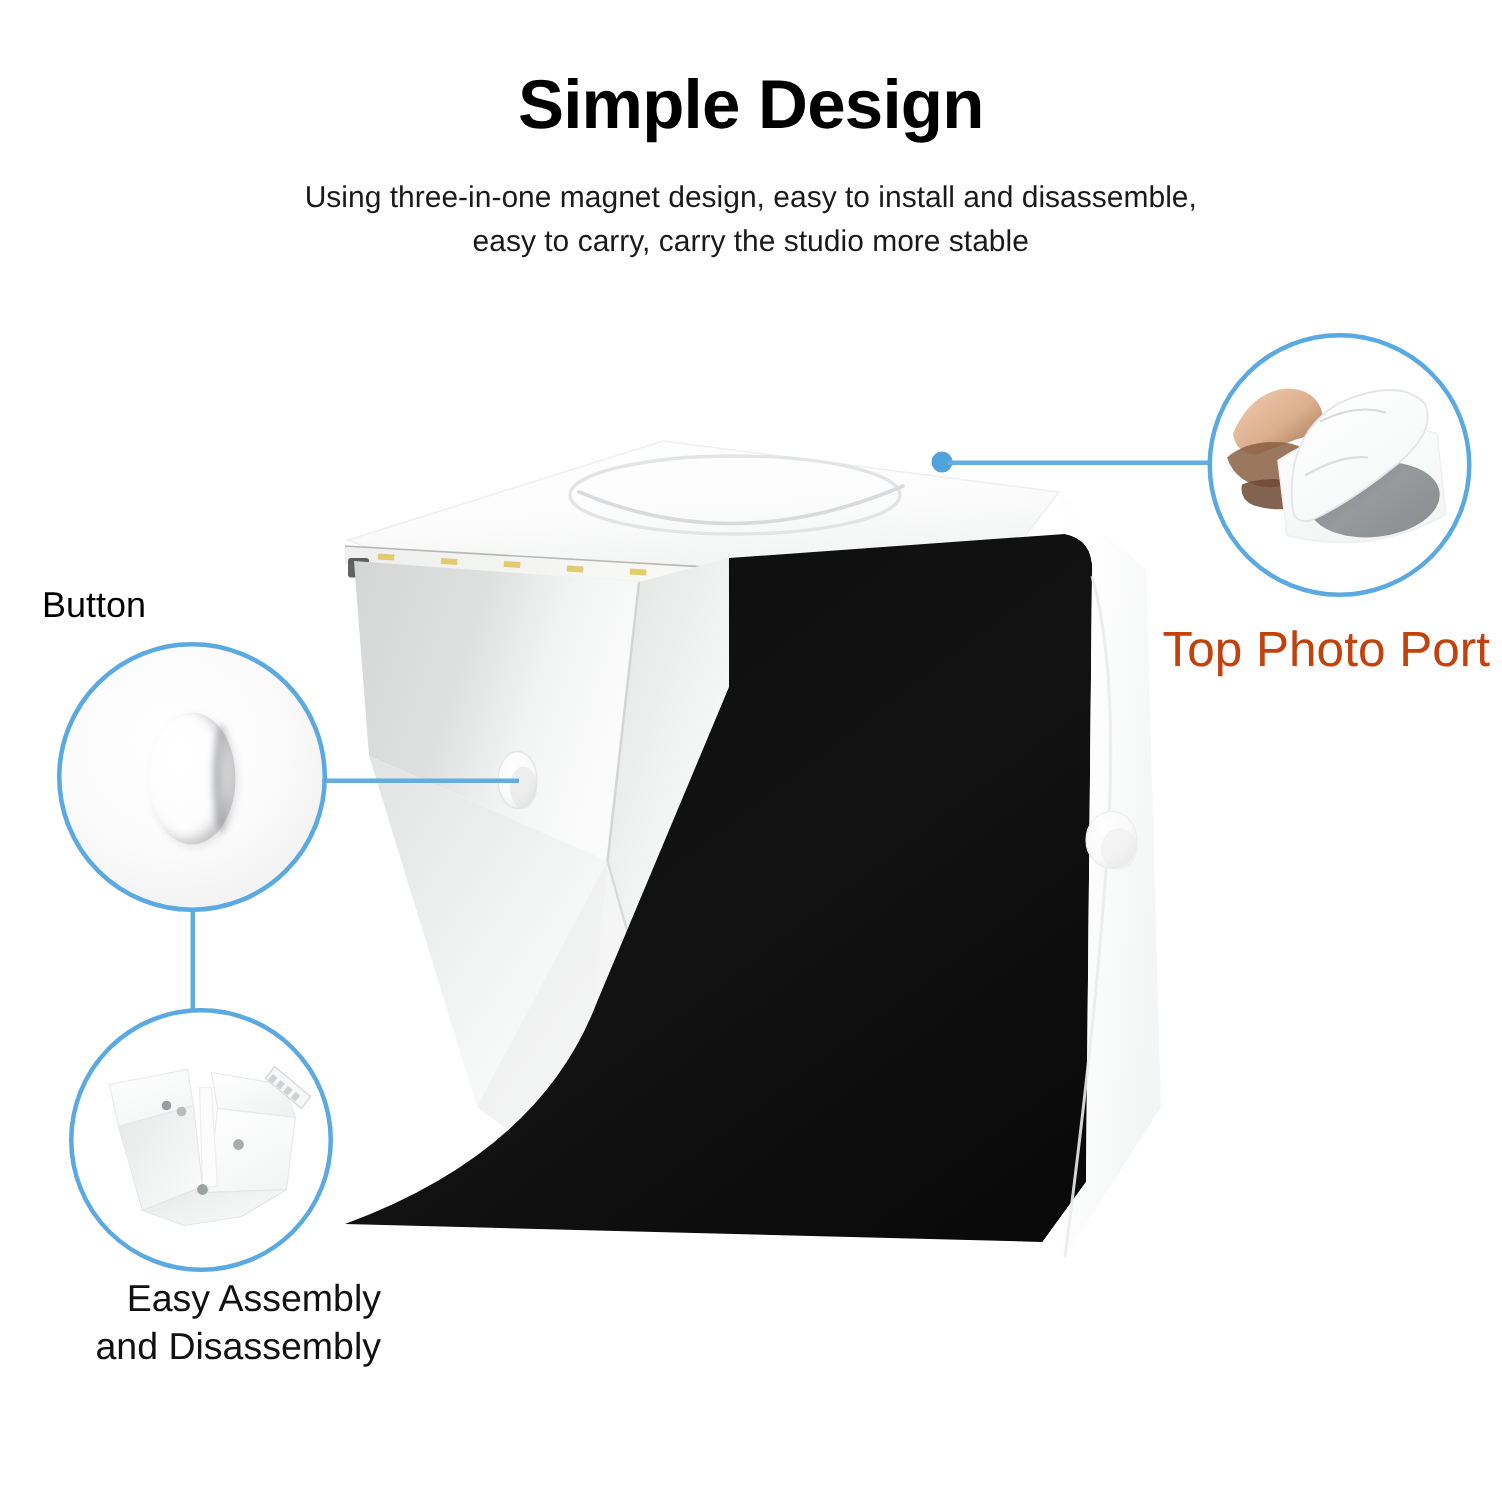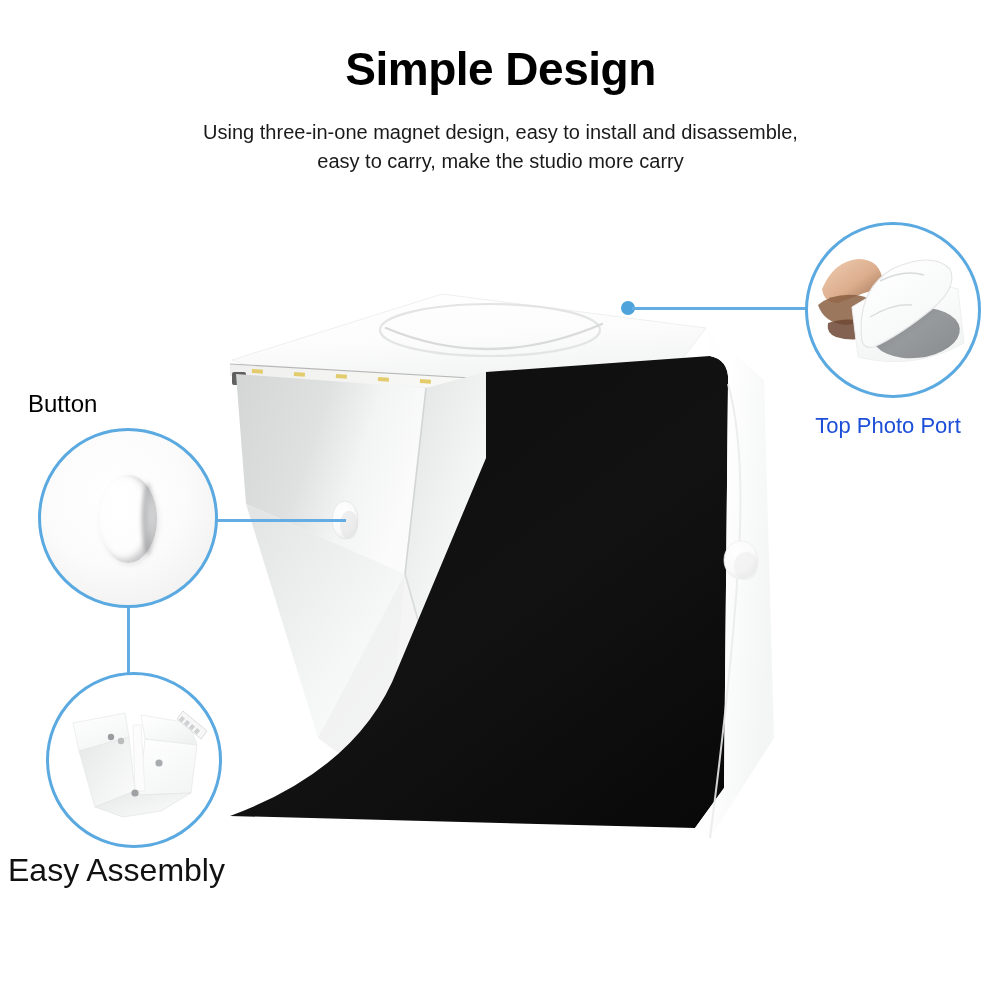--- a/index.html
+++ b/index.html
@@ -50,34 +50,34 @@
     top: 390px;
     width: 200px;
     font-size: 24px;
     color: #000000;
   }
   .label-assembly {
     position: absolute;
     left: 8px;
     top: 850px;
     width: 246px;
-    text-align: left;
-    font-size: 32px;
+    text-align: right;
+    font-size: 25px;
     color: #111111;
     line-height: 1.28;
   }
   .label-assembly span { display: block; }
   .label-topport {
     position: absolute;
     left: 775px;
     top: 412px;
     width: 226px;
-    text-align: center;
-    font-size: 22px;
-    color: #1d4ed8;
+    text-align: left;
+    font-size: 33px;
+    color: #c2410c;
     line-height: 1.28;
   }
   .label-topport span { display: block; }
 
   
   .conn {
     position: absolute;
     background: #63ade2;
   }
   .conn-h { height: 3px; }
@@ -148,21 +148,21 @@
   .lb-layer { position: absolute; left: 0; top: 0; width: 620px; height: 600px; }
 </style>
 </head>
 <body>
 
 <div id="page">
 
   <div class="title">Simple Design</div>
   <div class="subtitle">
     <span>Using three-in-one magnet design, easy to install and disassemble,</span>
-    <span>easy to carry, make the studio more carry</span>
+    <span>easy to carry, carry the studio more stable</span>
   </div>
 
   <div id="lightbox">
     <svg class="lb-layer" viewBox="0 0 620 600" xmlns="http://www.w3.org/2000/svg">
       <defs>
         <linearGradient id="gTopLid" x1="0" y1="0" x2="0.3" y2="1">
           <stop offset="0%" stop-color="#ffffff"></stop>
           <stop offset="55%" stop-color="#fcfcfc"></stop>
           <stop offset="100%" stop-color="#f2f3f3"></stop>
         </linearGradient>
@@ -323,20 +323,21 @@
 
       <circle cx="62" cy="62" r="3.2" fill="#9a9d9f"></circle>
       <circle cx="72" cy="66" r="3.2" fill="#b9bcbd"></circle>
       <circle cx="110" cy="88" r="3.6" fill="#a9acae"></circle>
       <circle cx="86" cy="118" r="3.6" fill="#9ea1a3"></circle>
     </svg>
   </div>
 
   <div class="label-assembly">
     <span>Easy Assembly</span>
+    <span>and Disassembly</span>
   </div>
 
   <div class="circle" id="circle-topport">
     <svg viewBox="0 0 176 176" width="176" height="176">
       <defs>
         <linearGradient id="gHand" x1="0" y1="0" x2="1" y2="1">
           <stop offset="0%" stop-color="#f0cdb2"></stop>
           <stop offset="55%" stop-color="#dcae8e"></stop>
           <stop offset="100%" stop-color="#9a6e50"></stop>
         </linearGradient>

